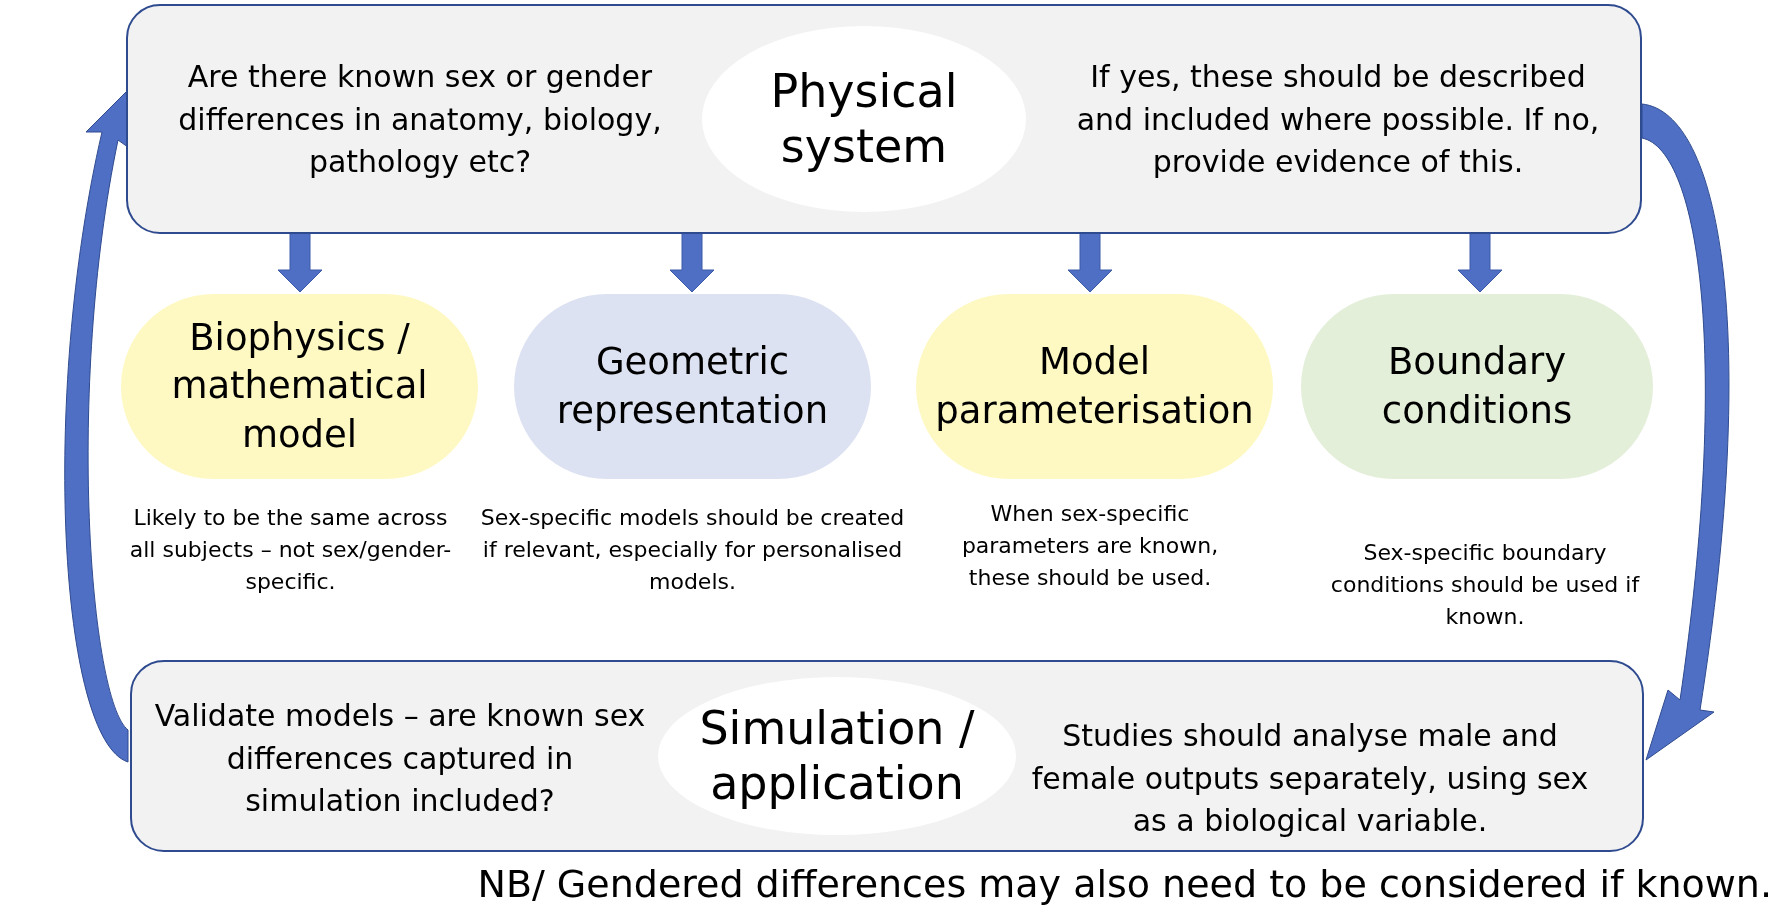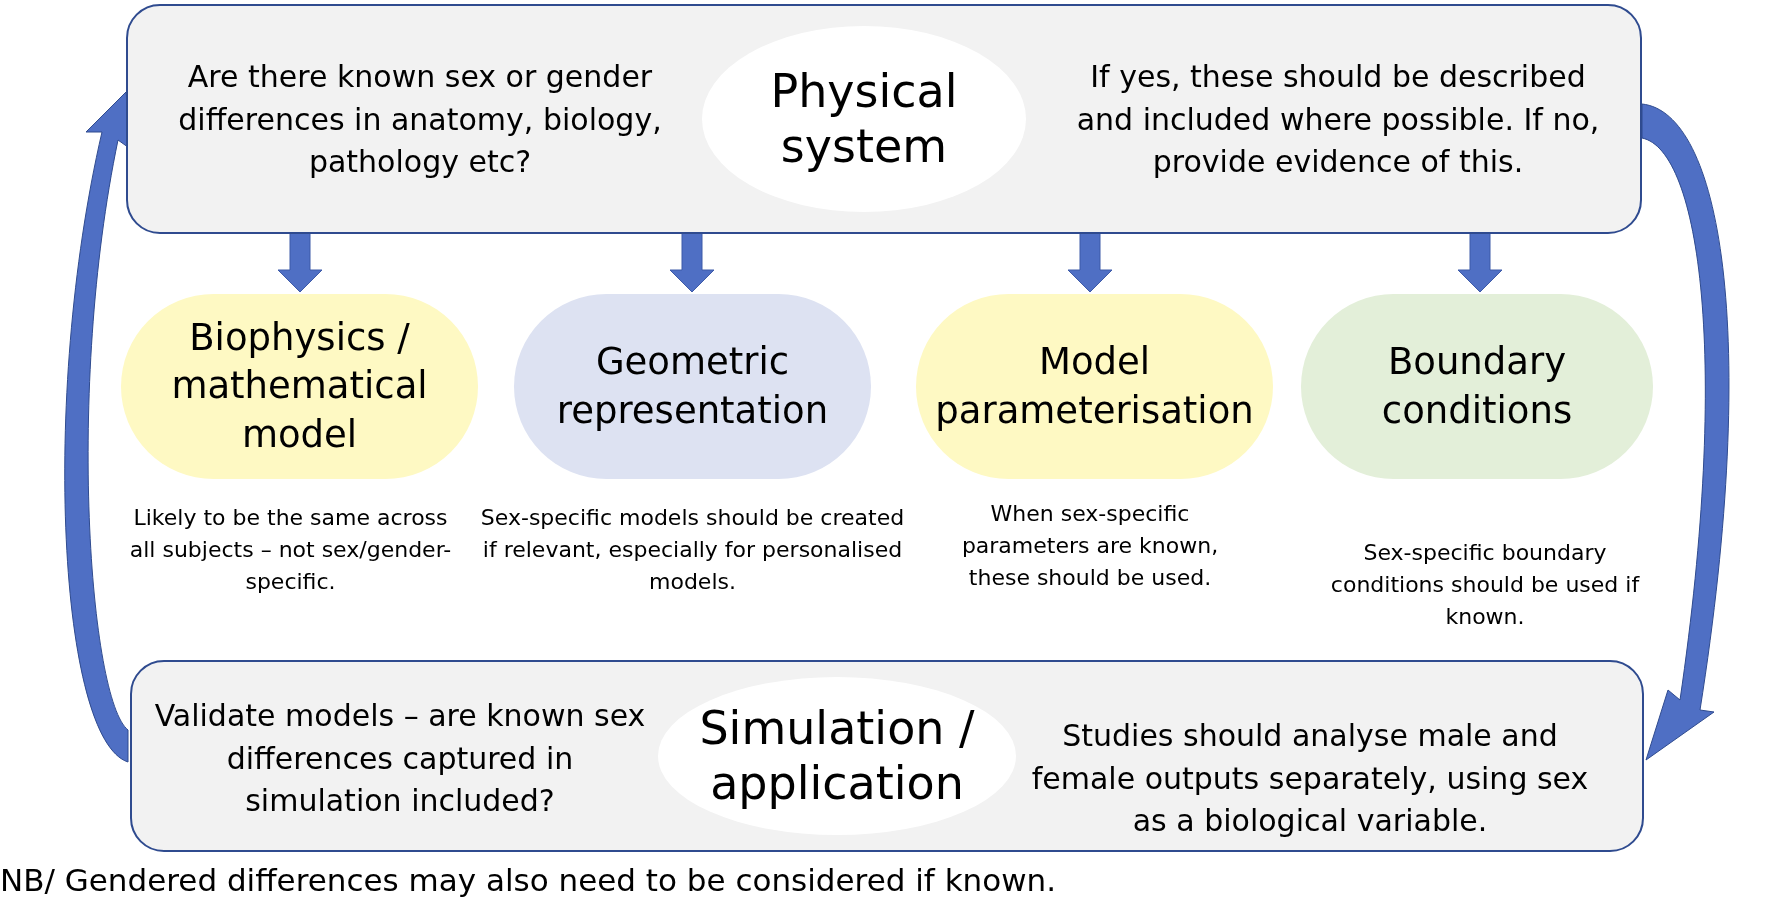--- a/index.html
+++ b/index.html
@@ -2,21 +2,21 @@
 <html><head>
 <meta charset="utf-8">
 <style>
   html, body { margin:0; padding:0; background:#ffffff; }
   body { width:1772px; height:907px; position:relative; overflow:hidden; font-family:"DejaVu Sans", sans-serif; color:#000; }
   .bigbox { position:absolute; background:#f2f2f2; border:2px solid #2f4b8f; border-radius:34px; box-sizing:border-box; }
   .oval { position:absolute; background:#ffffff; border-radius:50%; display:flex; align-items:center; justify-content:center; text-align:center; font-size:46px; line-height:1.2; }
   .qtext { position:absolute; text-align:center; font-size:30px; line-height:1.42; display:flex; align-items:center; justify-content:center; }
   .pill { position:absolute; border-radius:100px; display:flex; align-items:center; justify-content:center; text-align:center; font-size:37px; line-height:1.3; }
   .desc { position:absolute; text-align:center; font-size:22px; line-height:1.45; }
-  .note { position:absolute; left:0; width:1772px; top:862px; text-align:left; font-size:31px; }
+  .note { position:absolute; left:0; width:1772px; top:862px; text-align:right; font-size:38px; }
   svg.overlay { position:absolute; left:0; top:0; }
 </style>
 </head>
 <body>
 
 <svg class="overlay" width="1772" height="907">
 
   <g fill="#4f6fc4" stroke="#3d5aa8" stroke-width="1">
     <polygon points="290,233 310,233 310,270 322,270 300,292 278,270 290,270"></polygon>
     <polygon points="682,233 702,233 702,270 714,270 692,292 670,270 682,270"></polygon>

